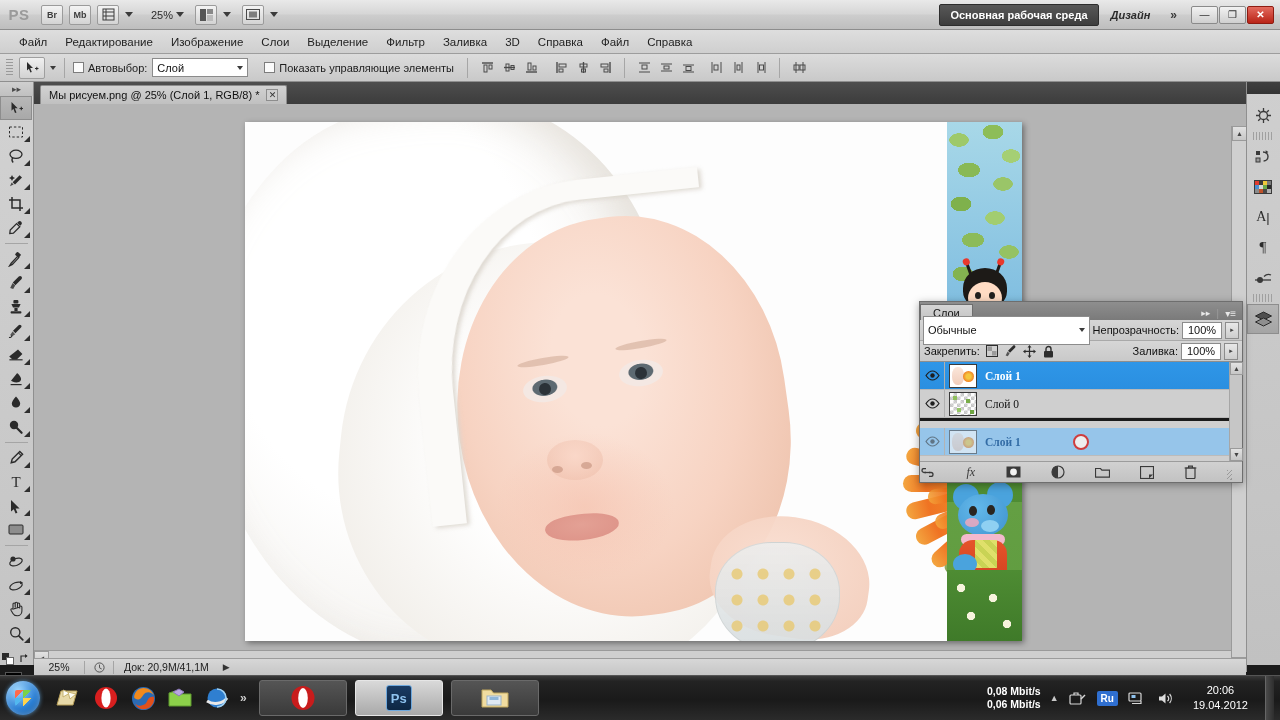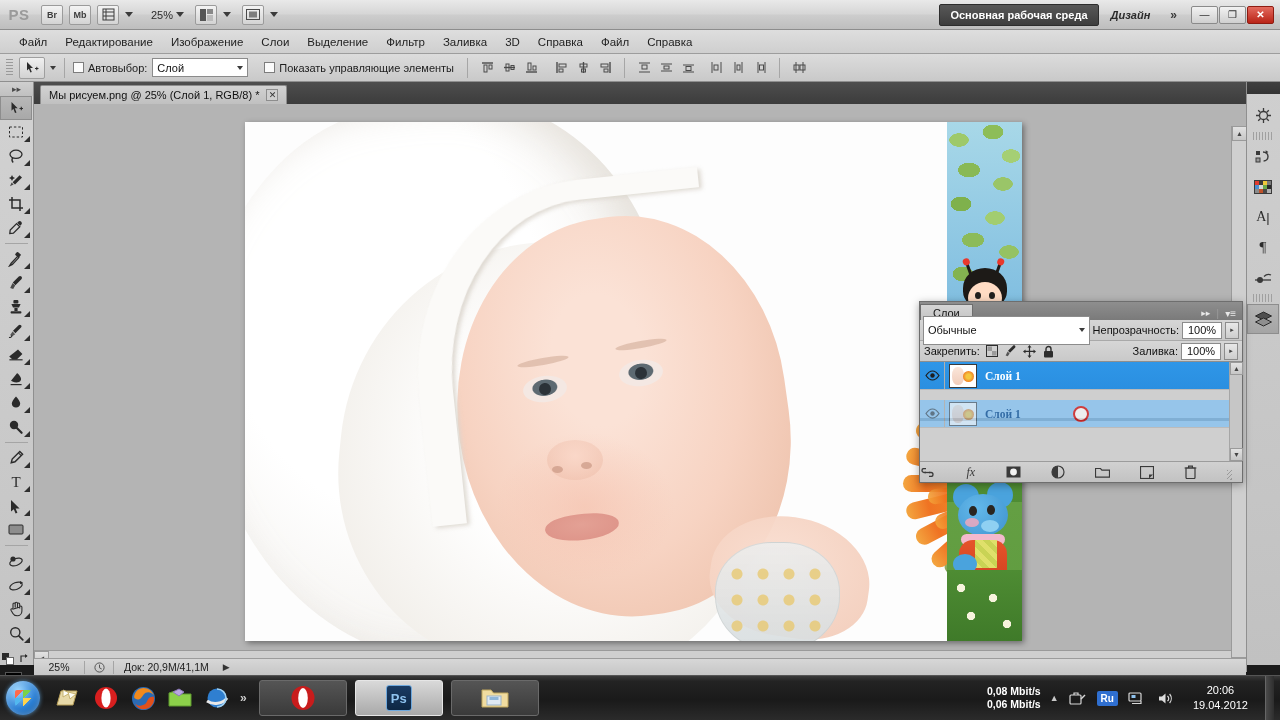--- a/index.html
+++ b/index.html
@@ -942,20 +942,32 @@
               <circle cx="7.5" cy="5.5" r="2.2" fill="#1e1e1e"></circle>
             </svg>
         </div>
         <div class="thumb">
           <div class="mini-baby"></div>
           <div class="mini-flower"></div>
         </div>
         <div class="lname">Слой 1</div>
       </div>
 
+      <div class="lrow">
+        <div class="eyecell">
+          <svg width="15" height="11" viewBox="0 0 15 11">
+              <path d="M7.5 1C11 1 14 5.5 14 5.5S11 10 7.5 10 1 5.5 1 5.5 4 1 7.5 1z" fill="none" stroke="#1e1e1e" stroke-width="1.2"></path>
+              <circle cx="7.5" cy="5.5" r="2.2" fill="#1e1e1e"></circle>
+            </svg>
+        </div>
+        <div class="thumb checker">
+          <div class="mini-green"></div>
+        </div>
+        <div class="lname">Слой 0</div>
+      </div>
 
       <div class="insert-line" style="top:56px;"></div>
 
       <div class="lrow ghost" style="margin-top:10px;">
         <div class="eyecell">
           <svg width="15" height="11" viewBox="0 0 15 11" opacity=".55">
               <path d="M7.5 1C11 1 14 5.5 14 5.5S11 10 7.5 10 1 5.5 1 5.5 4 1 7.5 1z" fill="none" stroke="#1e1e1e" stroke-width="1.2"></path>
               <circle cx="7.5" cy="5.5" r="2.2" fill="#1e1e1e"></circle>
             </svg>
         </div>

